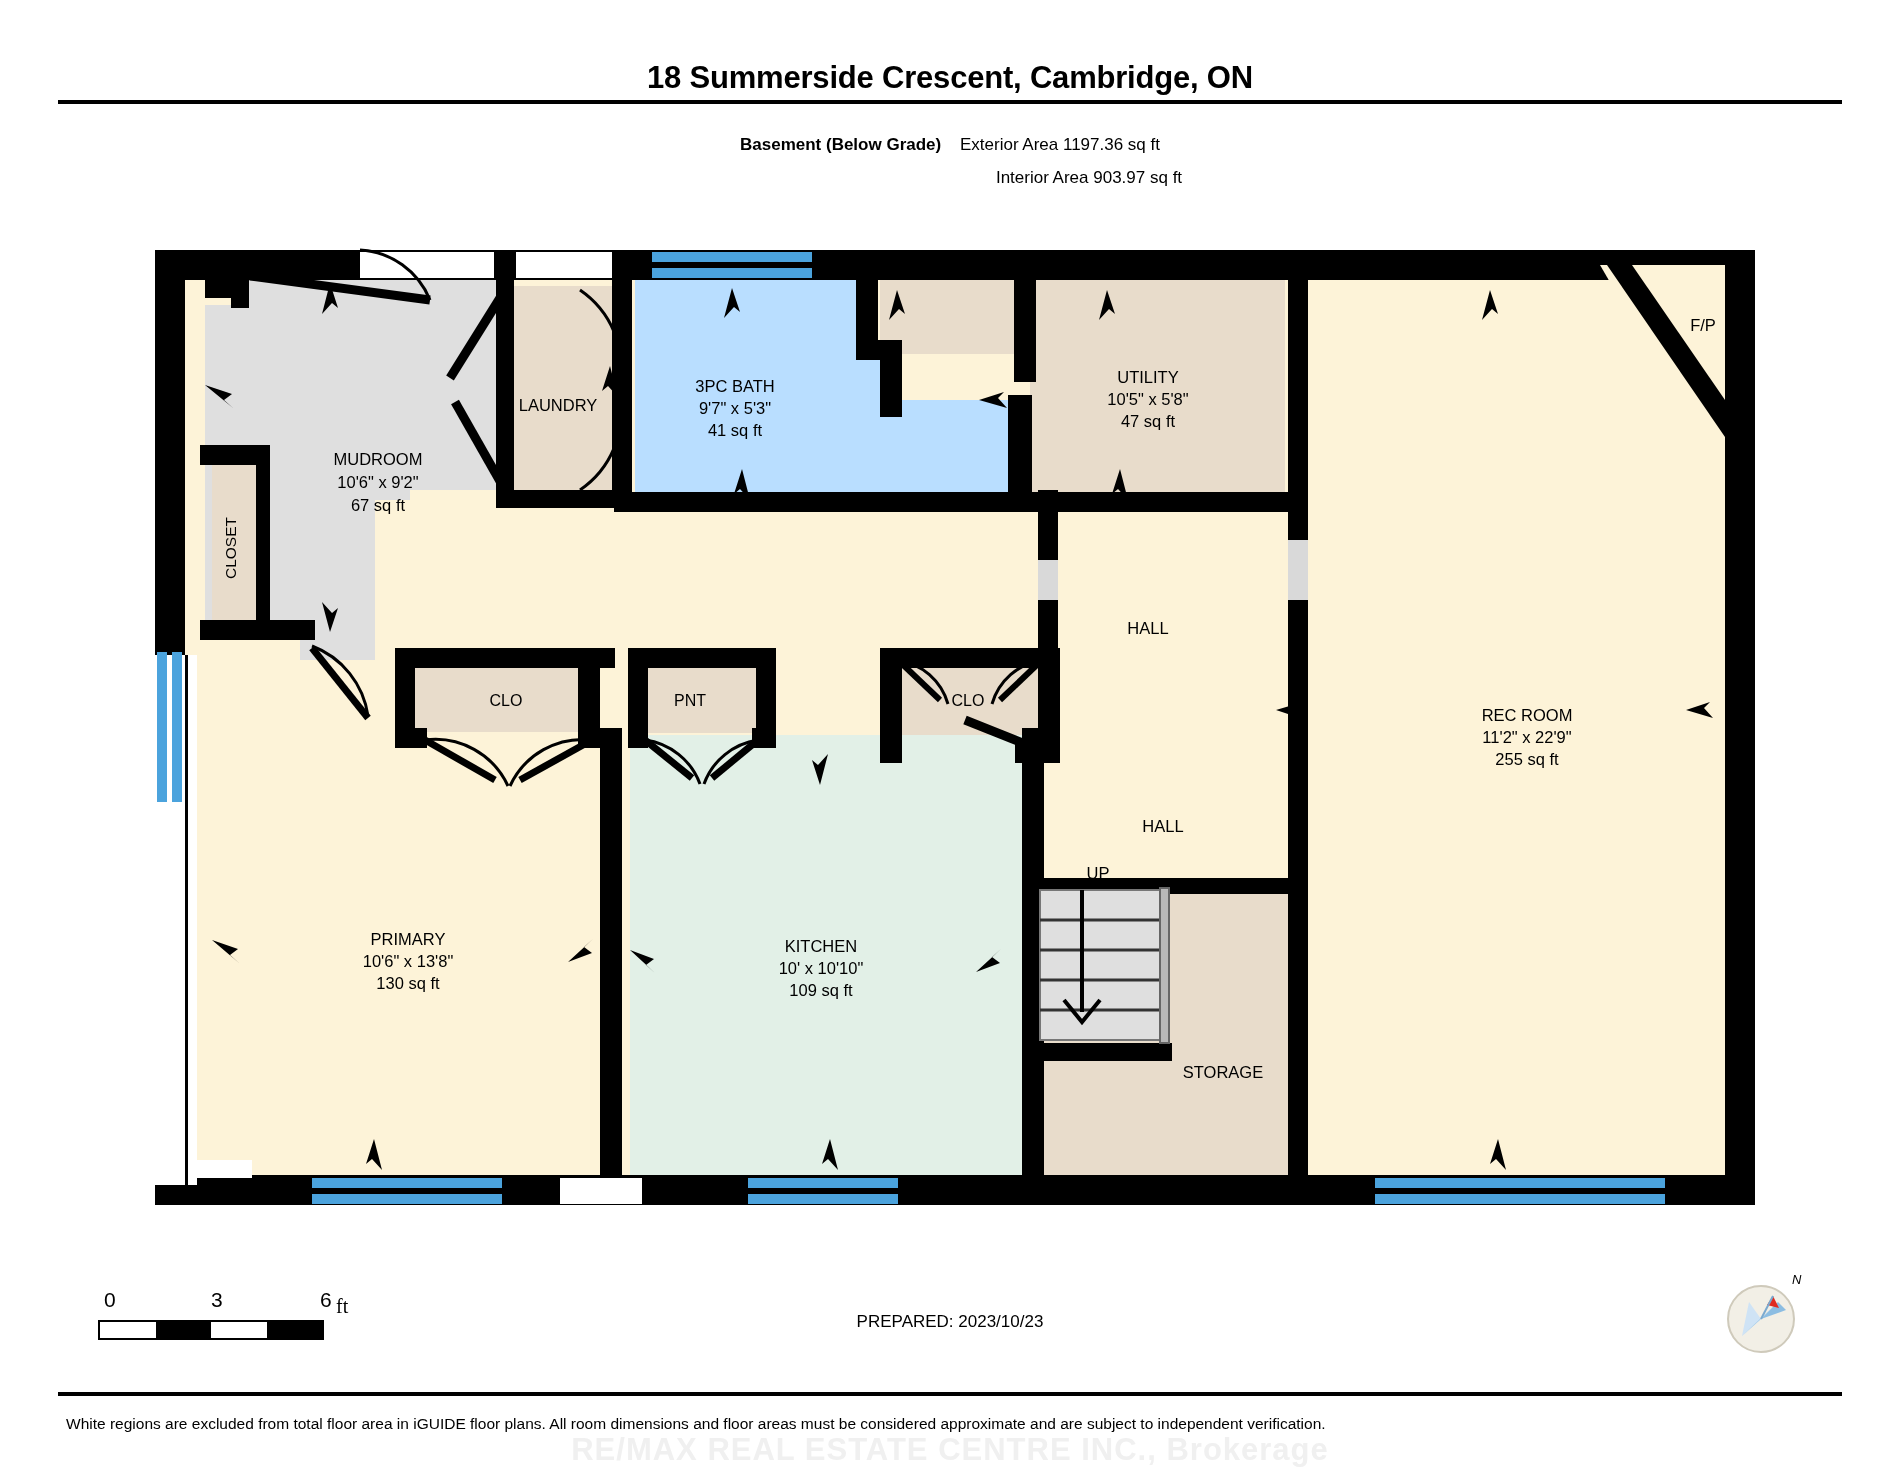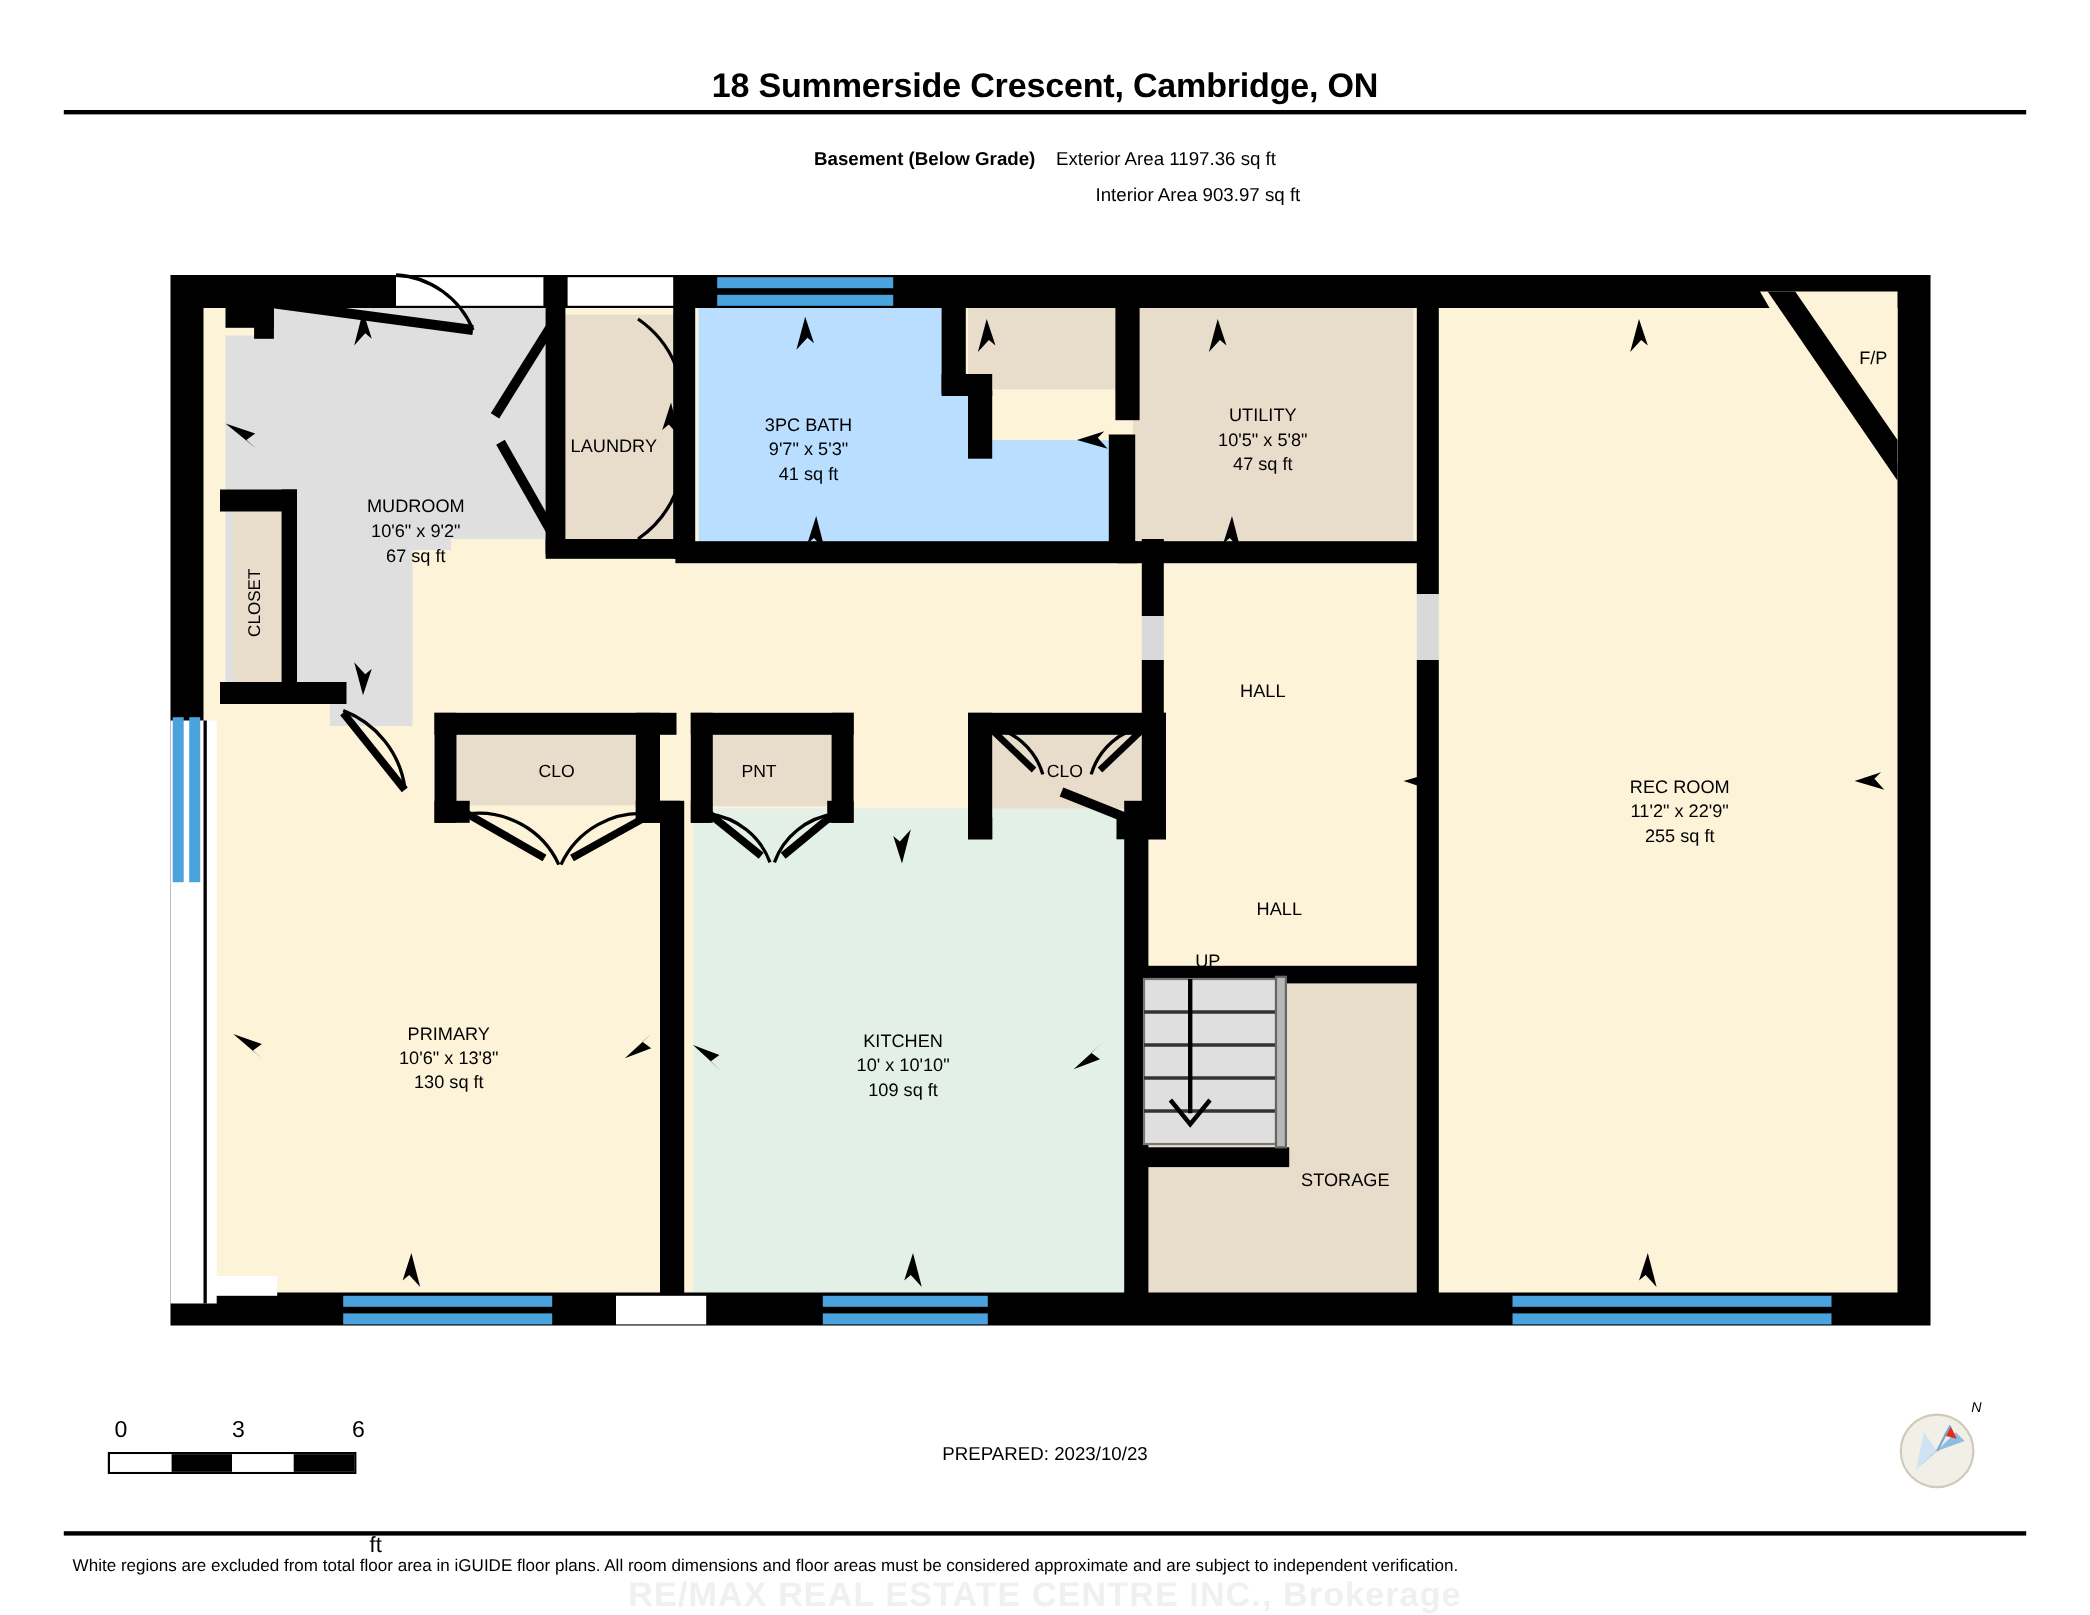--- a/index.html
+++ b/index.html
@@ -18,21 +18,21 @@
   
   #plan{position:absolute;left:0;top:0;width:1900px;height:1468px;}
 
   
   .scalebar{position:absolute;left:98px;top:1320px;width:222px;height:16px;
             border:2px solid #000;display:flex;}
   .scalebar i{display:block;height:100%;flex:1 1 0;}
   .scalebar i.on{background:#000;}
   .scalebar i.off{background:#fff;}
   .sc-num{position:absolute;font-size:21px;top:1288px;}
-  .sc-ft{position:absolute;left:336px;top:1394px;font-size:20px;}
+  .sc-ft{position:absolute;left:336px;top:1295px;font-size:20px;font-family:Liberation Serif, serif;}
   .prepared{position:absolute;left:0;top:1312px;width:1900px;text-align:center;font-size:17px;}
   .rule-bot{position:absolute;left:58px;top:1392px;width:1784px;height:4px;background:#000;}
   .disclaimer{position:absolute;left:66px;top:1415px;font-size:15.5px;}
   .watermark{position:absolute;left:0;top:1432px;width:1900px;text-align:center;
              font-size:31px;font-weight:bold;color:#f0f0f0;letter-spacing:1px;}
   .compass{position:absolute;left:1716px;top:1274px;width:90px;height:90px;}
 </style>
 </head>
 <body>
 

